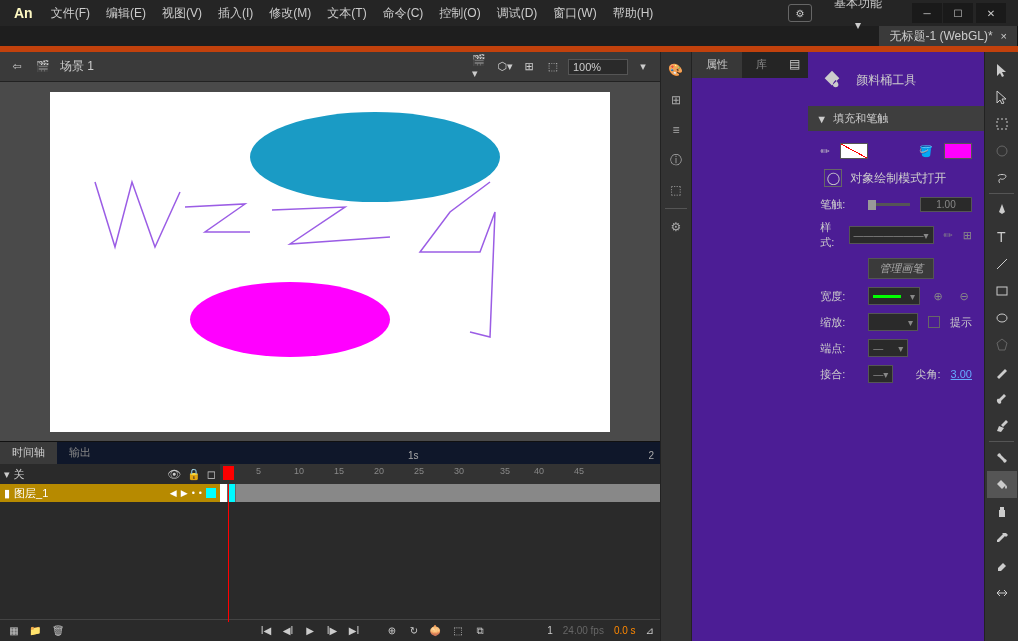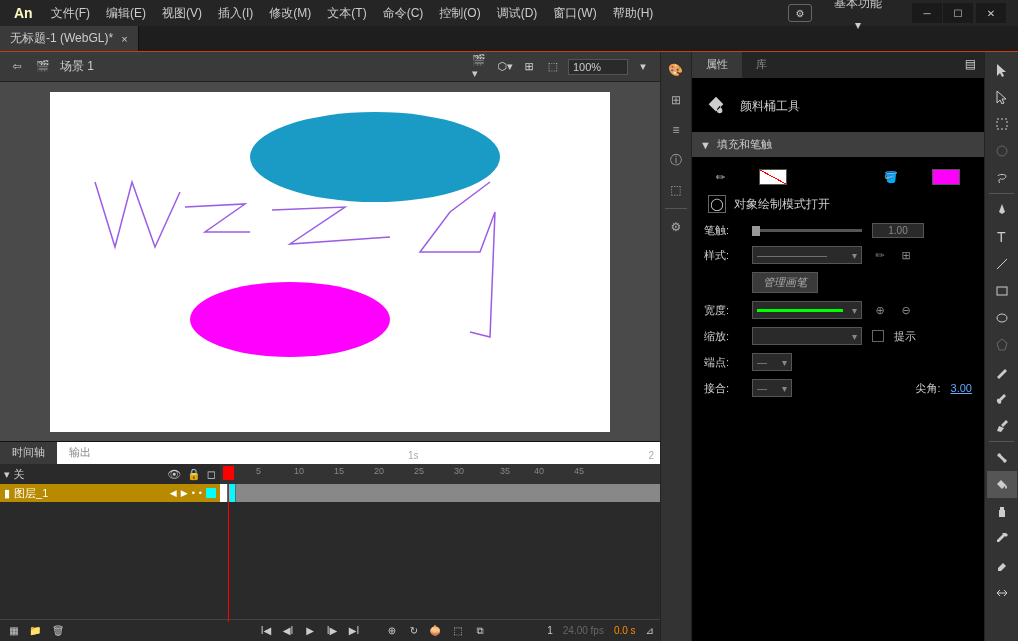--- a/index.html
+++ b/index.html
@@ -69,21 +69,22 @@
       cursor: pointer;
       font-size: 10px;
     }
     .win-btn.close { margin-left: 2px; }
     
     
     .doc-tabs {
       display: flex;
       background: #1e1e1e;
       height: 26px;
-      border-bottom: 1px solid #c2410c;
+      border-bottom: 6px solid #c2410c;
+      justify-content: flex-end;
     }
     .doc-tab {
       display: flex;
       align-items: center;
       padding: 4px 10px;
       background: #3a3a3a;
       color: #ccc;
       gap: 8px;
       border-right: 1px solid #111;
     }
@@ -178,21 +179,21 @@
     .timeline-section {
       height: 200px;
       background: #2a2a2a;
       border-top: 1px solid #111;
       display: flex;
       flex-direction: column;
     }
     .timeline-tabs {
       display: flex;
       height: 22px;
-      background: #ffffff;
+      background: #0f172a;
     }
     .timeline-tab {
       padding: 3px 12px;
       color: #888;
       cursor: pointer;
       font-size: 11px;
     }
     .timeline-tab.active {
       background: #3a3a3a;
       color: #ccc;
@@ -331,23 +332,22 @@
       display: flex;
       align-items: center;
       justify-content: center;
       cursor: pointer;
       color: #aaa;
     }
     
     
     .props-panel {
       width: 292px;
-      background: #000000;
-      display: flex;
-      flex-direction: column;
+      background: #4c1d95;
+      display: flex;
     }
     .props-tabs {
       display: flex;
       height: 26px;
       background: #252525;
     }
     .props-tab {
       padding: 5px 14px;
       color: #888;
       cursor: pointer;

